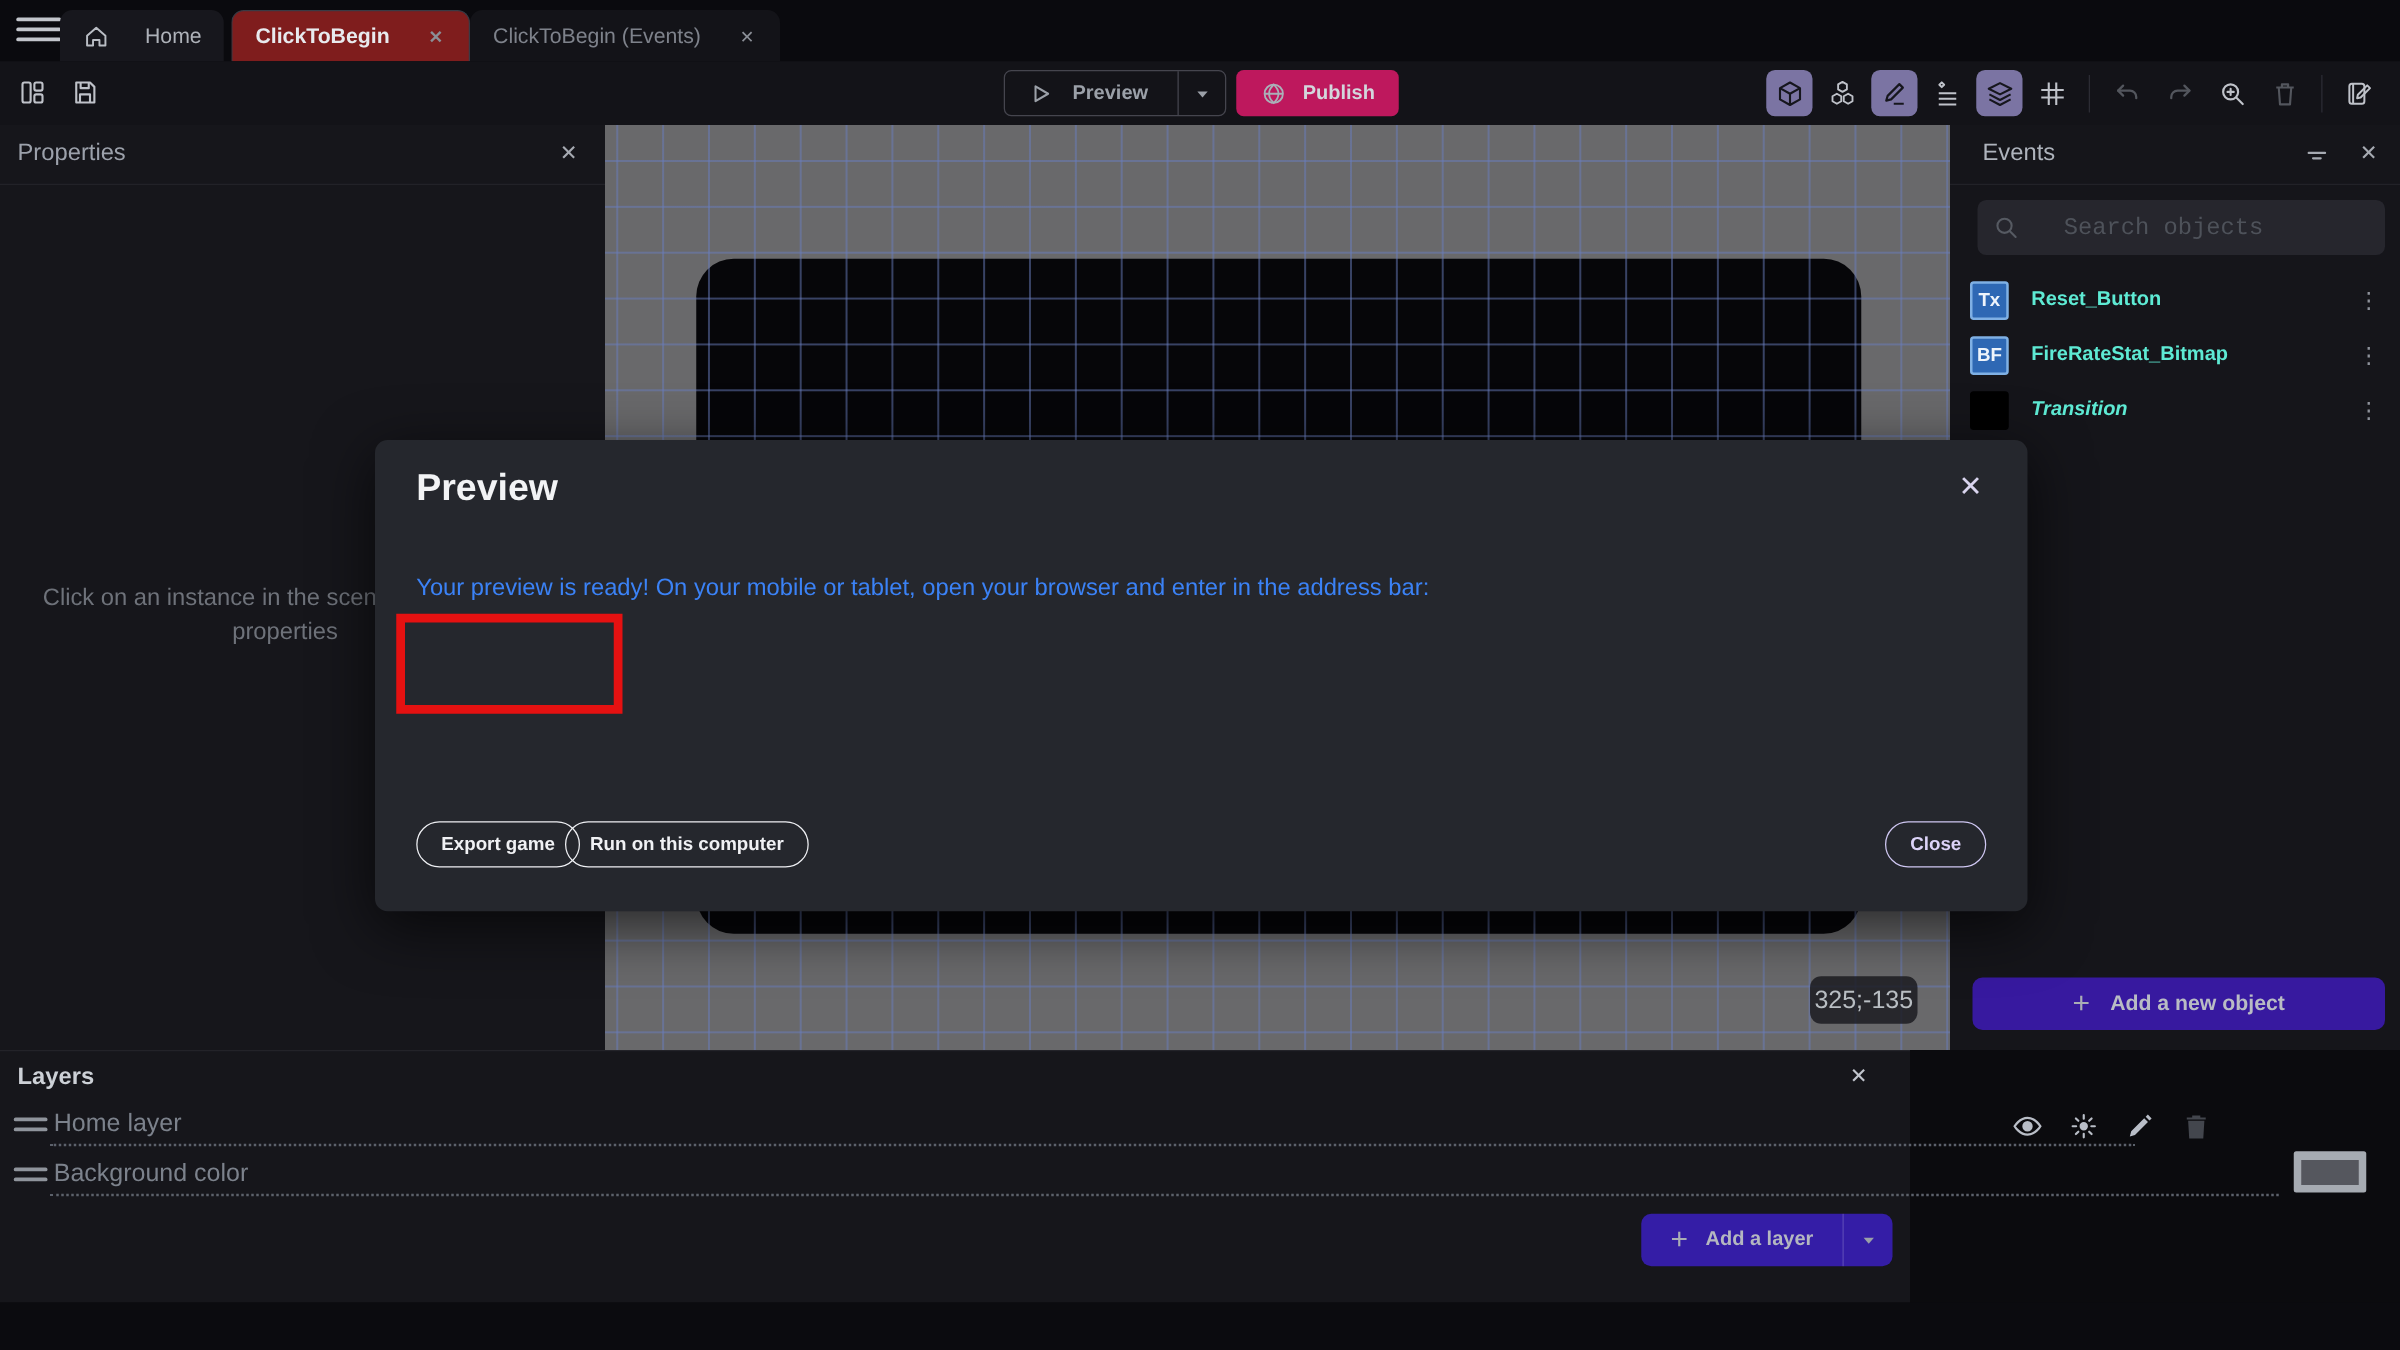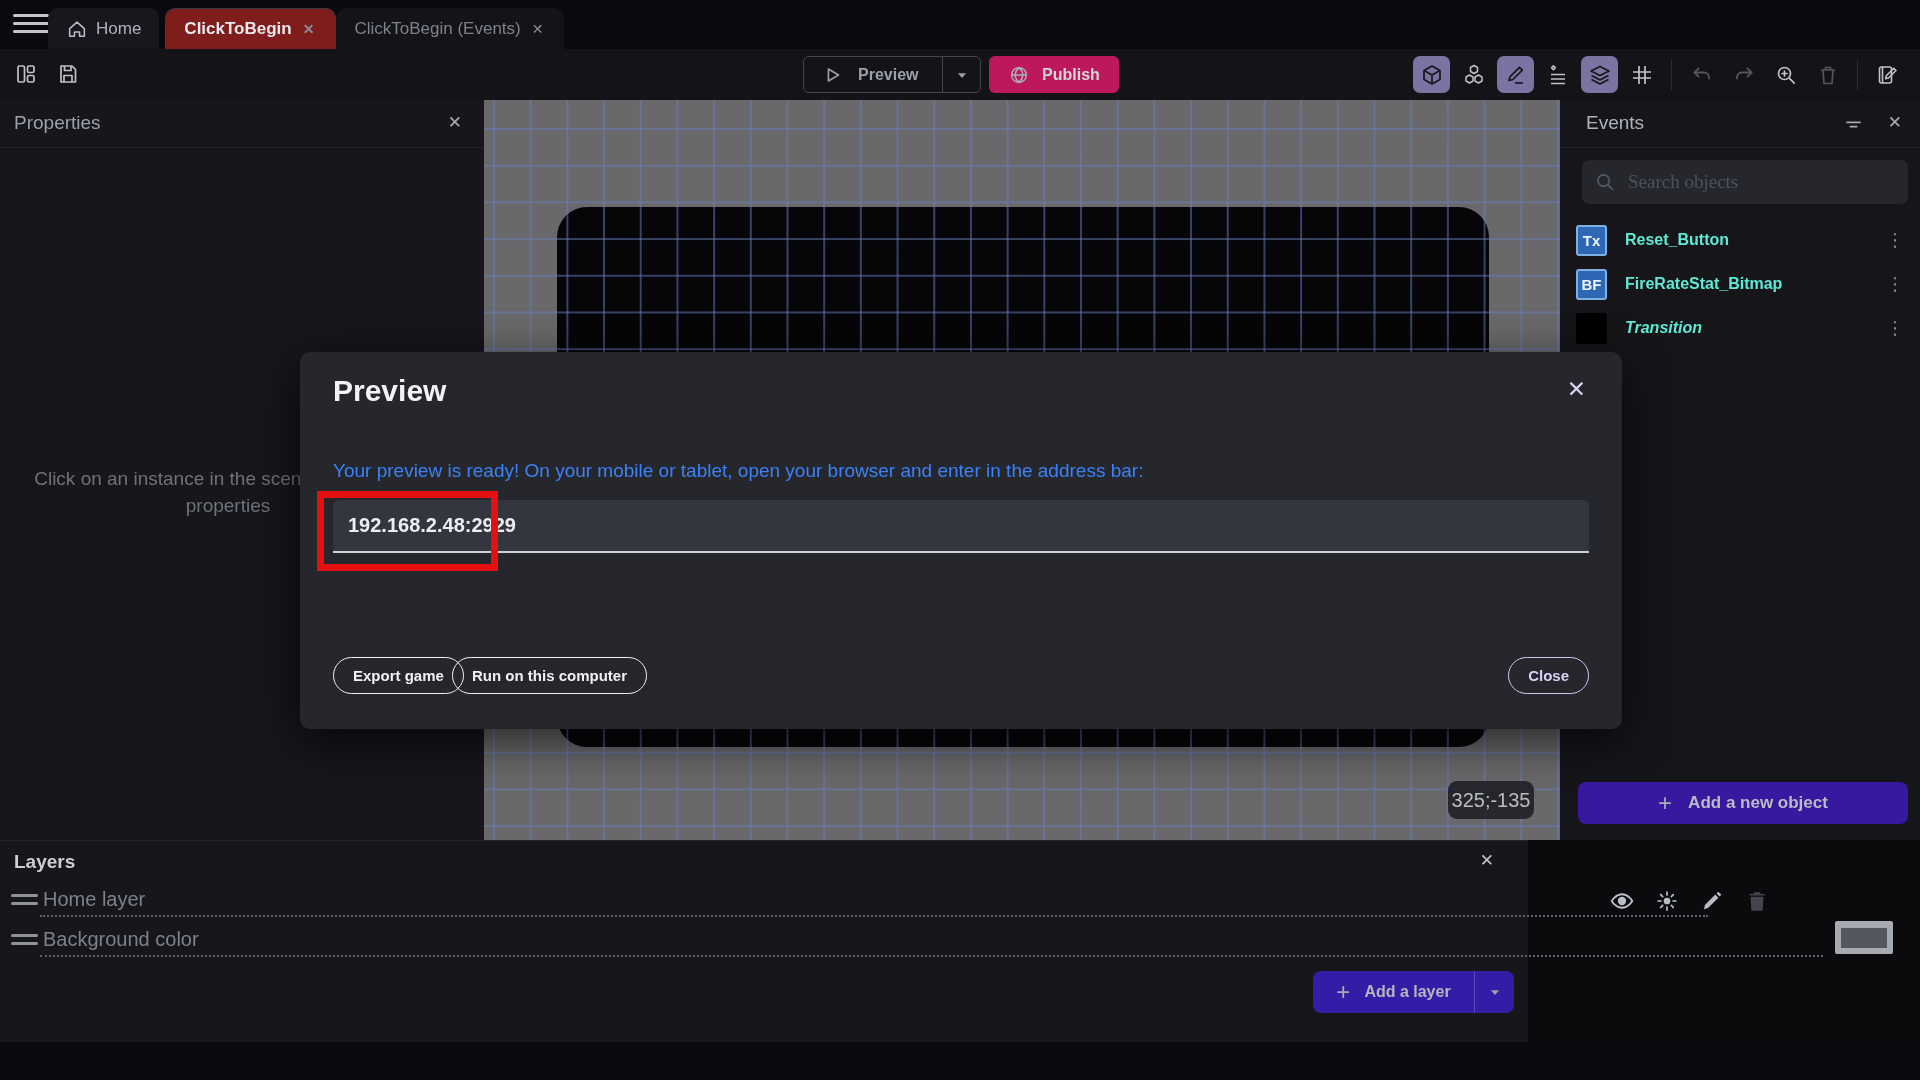--- a/index.html
+++ b/index.html
@@ -6,21 +6,21 @@
   html,body { width:1920px; height:1080px; overflow:hidden; background:#0b0b0e;
     font-family:"Liberation Sans", sans-serif; }
   .app { position:absolute; inset:0; width:1920px; height:1080px; }
   svg { display:block; }
 
   
   .tabbar { position:absolute; left:0; top:0; width:1920px; height:49px; background:#0a0a0e; }
   .burger { position:absolute; left:13px; top:14px; width:36px; height:22px; cursor:pointer; }
   .burger i { display:block; height:3px; background:#c2c5cb; border-radius:2px; margin-bottom:5px; }
   .tabs { position:absolute; left:48px; bottom:0; display:flex; align-items:flex-end; }
-  .tab { height:41px; display:flex; align-items:center; padding:0 18px; gap:8px;
+  .tab { height:41px; display:flex; align-items:center; padding:0 18px; gap:28px;
     border-radius:10px 10px 0 0; font-size:17px; color:#8d919a; cursor:pointer; white-space:nowrap; }
   .tab-home { background:#17171d; color:#aeb2b9; margin-right:6px; }
   .tab-active { background:#7f1d1d; border:1px solid #3a3a44; border-bottom:none; color:#e8eaee; font-weight:bold; }
   .tab-events { background:#131318; color:#7e828b; }
   .tclose { font-size:14px; color:#8b8f97; padding:2px 3px; }
   .ticon { color:#b9bdc4; }
 
   
   .toolbar { position:absolute; left:0; top:49px; width:1920px; height:51px; background:#131318; }
   .tl-icons { position:absolute; left:14px; top:13px; display:flex; gap:18px; color:#b4b8bf; }
@@ -62,21 +62,21 @@
 
   
   .panel-right { position:absolute; left:1560px; top:100px; width:360px; height:740px; background:#15151a; }
   .ohead { position:relative; height:48px; border-bottom:1px solid #222228; }
   .ohead .otitle { position:absolute; left:26px; top:12px; font-size:19px; color:#aeb3bc; }
   .ohead .ofilter { position:absolute; right:56px; top:14px; color:#a6aab2; cursor:pointer; }
   .ohead .oclose { position:absolute; right:18px; top:12px; font-size:17px; color:#a6aab2; cursor:pointer; }
   .osearch { position:absolute; left:22px; top:60px; width:326px; height:44px; background:#26262d;
     border-radius:7px; display:flex; align-items:center; padding:0 12px; gap:12px; color:#565a62; }
   .osearch input { flex:1; background:transparent; border:none; outline:none; color:#b9bdc6;
-    font-size:19px; font-family:Liberation Serif, serif; }
+    font-size:19px; font-family:Liberation Mono, monospace;margin-left:23px; }
   .osearch input::placeholder { color:#4e525a; }
   .oitems { position:absolute; left:0; top:118px; width:360px; }
   .oitem { position:relative; height:44px; display:flex; align-items:center; padding:0 16px; gap:18px; cursor:pointer; }
   .obadge { width:31px; height:31px; border-radius:3px; display:flex; align-items:center; justify-content:center;
     font-weight:bold; font-size:15px; }
   .obadge.text { background:#2e68b4; border:2px solid #7fb0e4; color:#eef4fb; }
   .obadge.black { background:#000; }
   .oname { flex:1; font-size:16px; font-weight:bold; color:#5eead4; }
   .oname.italic { font-style:italic; font-weight:bold; }
   .odots { color:#8d919a; font-size:18px; cursor:pointer; }
@@ -395,20 +395,19 @@
       </span>
     </div>
   </div>
 
   <div class="bottom-strip"></div>
 
   <div class="modal">
     <span class="mtitle">Preview</span>
     <span class="mclose">✕</span>
     <div class="mbody">Your preview is ready! On your mobile or tablet, open your browser and enter in the address bar:</div>
-    <div class="minput">192.168.2.48:2929</div>
     <div class="redbox"></div>
     <div class="mbtn mbtn-export">Export game</div>
     <div class="mbtn mbtn-run">Run on this computer</div>
     <div class="mbtn mbtn-close">Close</div>
   </div>
 
 </div>
 
 </body></html>

